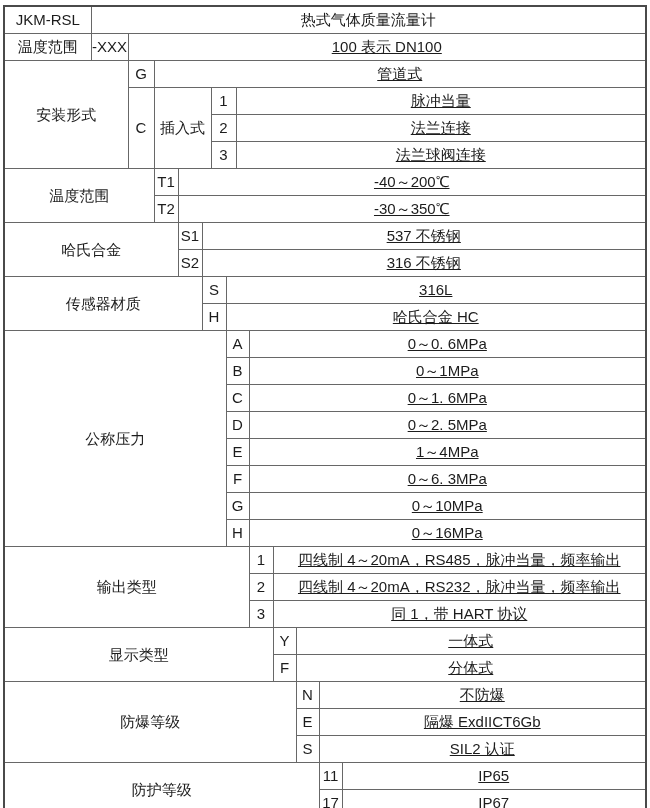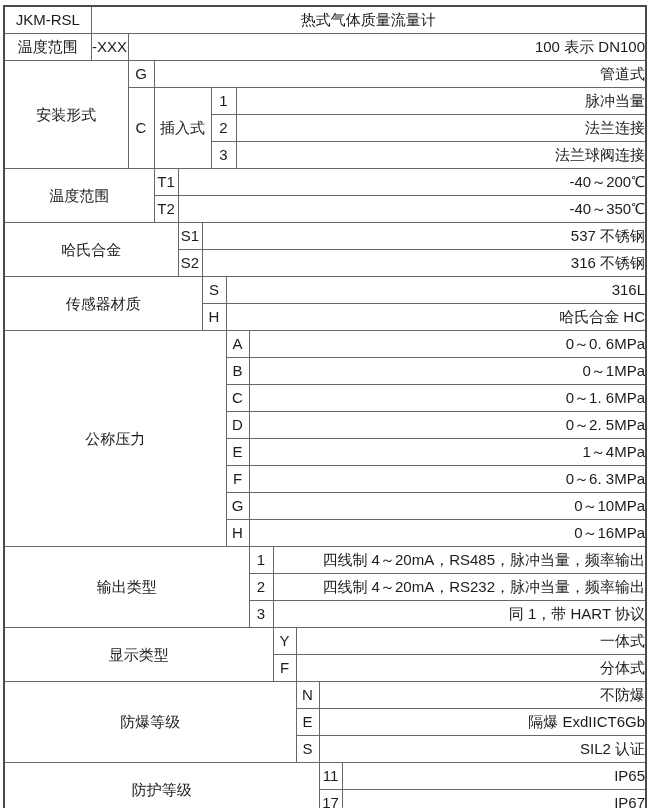--- a/index.html
+++ b/index.html
@@ -16,21 +16,21 @@
     padding:0;
     font-size:15px;
     color:#1c1c1c;
     overflow:hidden;
     white-space:nowrap;
     background:#ffffff;
     line-height:26px;
   }
   td.blue{background:#B6C8E2;}
   td.center{text-align:center;}
-  td.val{text-align:right;padding-left:13px;}
+  td.val{text-align:center;padding-left:13px;text-decoration:underline;}
 </style>
 </head>
 <body>
 
 <table class="spec">
   <colgroup>
     <col style="width:87px">
       <col style="width:37px">
       <col style="width:26px">
     <col style="width:24px">
@@ -78,21 +78,21 @@
     <td class="val" colspan="6">法兰球阀连接</td>
   </tr>
 
   <tr>
     <td class="center" colspan="3" rowspan="2">温度范围</td>
     <td class="blue center">T1</td>
     <td class="blue val" colspan="10">-40～200℃</td>
   </tr>
   <tr>
     <td class="center">T2</td>
-    <td class="val" colspan="10">-40～350℃</td>
+    <td class="val" colspan="10">-30～350℃</td>
   </tr>
 
   <tr>
     <td class="center" colspan="4" rowspan="2">哈氏合金</td>
     <td class="blue center">S1</td>
     <td class="blue val" colspan="9">537 不锈钢</td>
   </tr>
   <tr>
     <td class="center">S2</td>
     <td class="val" colspan="9">316 不锈钢</td>

